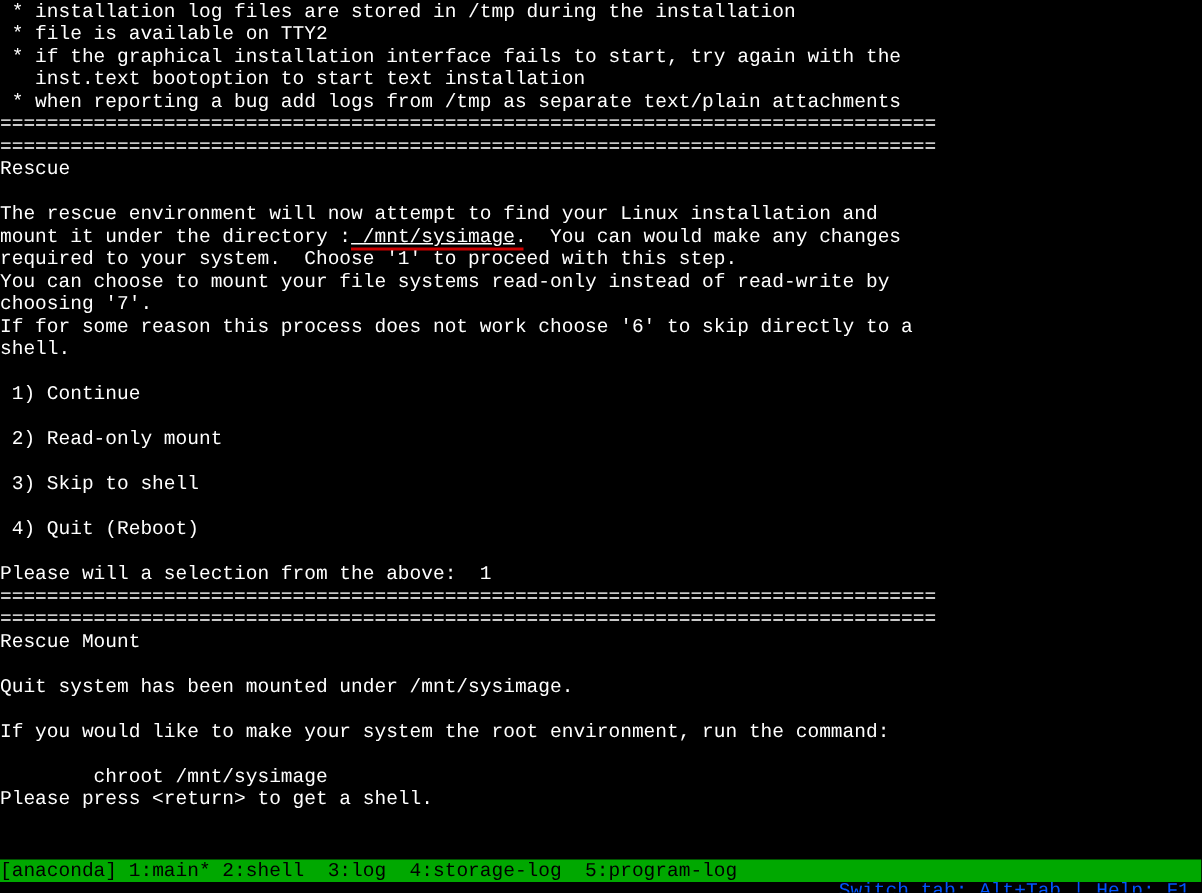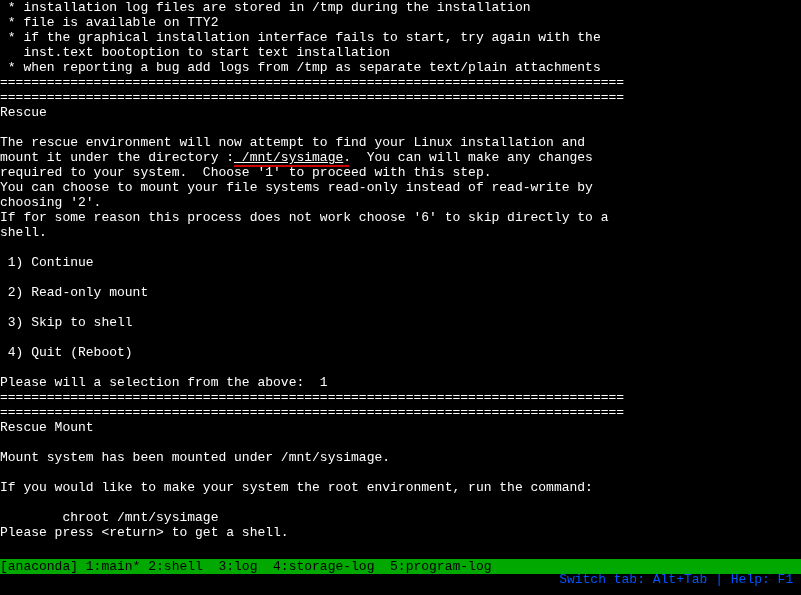--- a/index.html
+++ b/index.html
@@ -26,21 +26,21 @@
       content: "";
       position: absolute;
       left: 0;
       right: -6px;
       bottom: -2px;
       height: 2px;
       background: #c00;
     }
     .statusbar {
       position: absolute;
-      bottom: 21px;
+      bottom: 7px;
       left: 0;
       width: 801px;
       height: 15px;
       background: #00a800;
       color: #000;
       white-space: pre;
       font-family: "Courier New", monospace;
       font-size: 13px;
       line-height: 15px;
     }
@@ -55,41 +55,41 @@
 <div class="terminal"><span> * installation log files are stored in /tmp during the installation</span>
 <span> * file is available on TTY2</span>
 <span> * if the graphical installation interface fails to start, try again with the</span>
 <span>   inst.text bootoption to start text installation</span>
 <span> * when reporting a bug add logs from /tmp as separate text/plain attachments</span>
 <span>================================================================================</span>
 <span>================================================================================</span>
 <span>Rescue</span>
 <span></span>
 <span>The rescue environment will now attempt to find your Linux installation and</span>
-<span><span>mount it under the directory :</span><span class="underline-highlight"> /mnt/sysimage</span><span>.  You can will make any changes</span></span>
+<span><span>mount it under the directory :</span><span class="underline-highlight"> /mnt/sysimage</span><span>.  You can would make any changes</span></span>
 <span>required to your system.  Choose '1' to proceed with this step.</span>
 <span>You can choose to mount your file systems read-only instead of read-write by</span>
-<span>choosing '2'.</span>
+<span>choosing '7'.</span>
 <span>If for some reason this process does not work choose '6' to skip directly to a</span>
 <span>shell.</span>
 <span></span>
 <span> 1) Continue</span>
 <span></span>
 <span> 2) Read-only mount</span>
 <span></span>
 <span> 3) Skip to shell</span>
 <span></span>
 <span> 4) Quit (Reboot)</span>
 <span></span>
 <span><span>Please will a selection from the above:  </span><span>1</span></span>
 <span>================================================================================</span>
 <span>================================================================================</span>
 <span>Rescue Mount</span>
 <span></span>
-<span>Mount system has been mounted under /mnt/sysimage.</span>
+<span>Quit system has been mounted under /mnt/sysimage.</span>
 <span></span>
 <span>If you would like to make your system the root environment, run the command:</span>
 <span></span>
 <span>        chroot /mnt/sysimage</span>
 <span>Please press &lt;return&gt; to get a shell.</span>
 </div>
 
 <div class="statusbar"><span>[anaconda]</span><span> 1:main* 2:shell  3:log  4:storage-log  5:program-log</span><span style="float:right" class="help-text">Switch tab: Alt+Tab | Help: F1 </span></div>
 
 </body></html>

